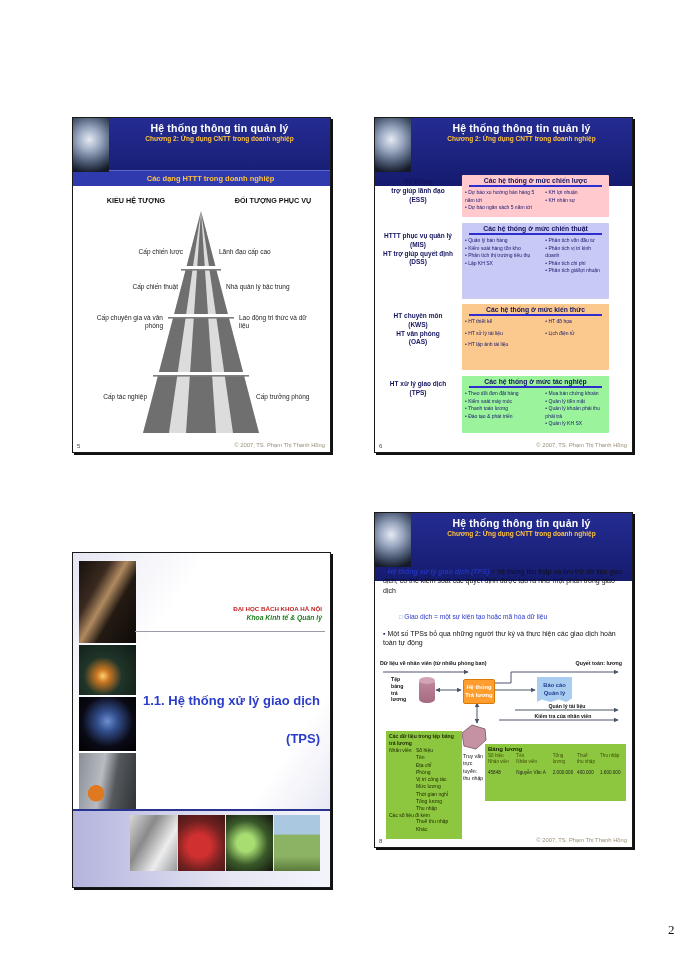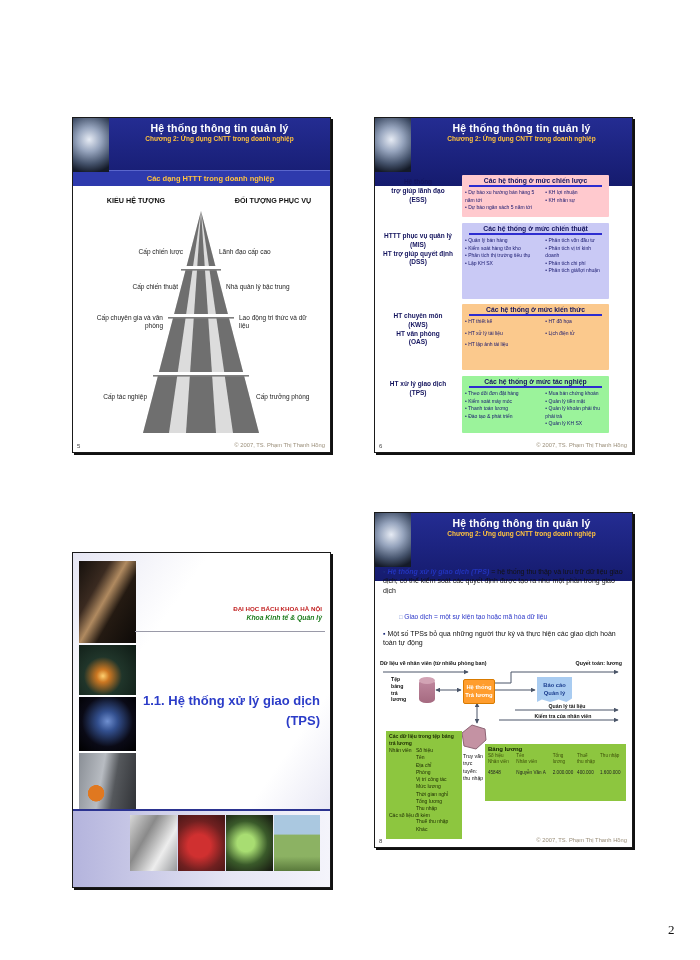--- a/index.html
+++ b/index.html
@@ -248,21 +248,21 @@
     <div class="ph ph-meeting" style="left:6px;top:8px;width:57px;height:82px;"></div>
     <div class="ph ph-industry" style="left:6px;top:92px;width:57px;height:50px;"></div>
     <div class="ph ph-globe" style="left:6px;top:144px;width:57px;height:54px;"></div>
     <div class="ph ph-train" style="left:6px;top:200px;width:57px;height:56px;"></div>
 
     <div class="s3-org1">ĐẠI HỌC BÁCH KHOA HÀ NỘI</div>
     <div class="s3-org2">Khoa Kinh tế &amp; Quản lý</div>
     <div class="s3-grayline"></div>
 
     <div class="s3-title" style="top:140px;">1.1. Hệ thống xử lý giao dịch</div>
-    <div class="s3-title" style="top:160px;">(TPS)</div>
+    <div class="s3-title" style="top:178px;">(TPS)</div>
 
     <div class="s3-navyline"></div>
     <div class="s3-band"></div>
     <div class="ph ph-business" style="left:57px;top:262px;width:47px;height:56px;"></div>
     <div class="ph ph-woman" style="left:105px;top:262px;width:47px;height:56px;"></div>
     <div class="ph ph-screen" style="left:153px;top:262px;width:47px;height:56px;"></div>
     <div class="ph ph-outdoor" style="left:201px;top:262px;width:46px;height:56px;"></div>
   </div>
 
   <div class="slide" id="slide4">

